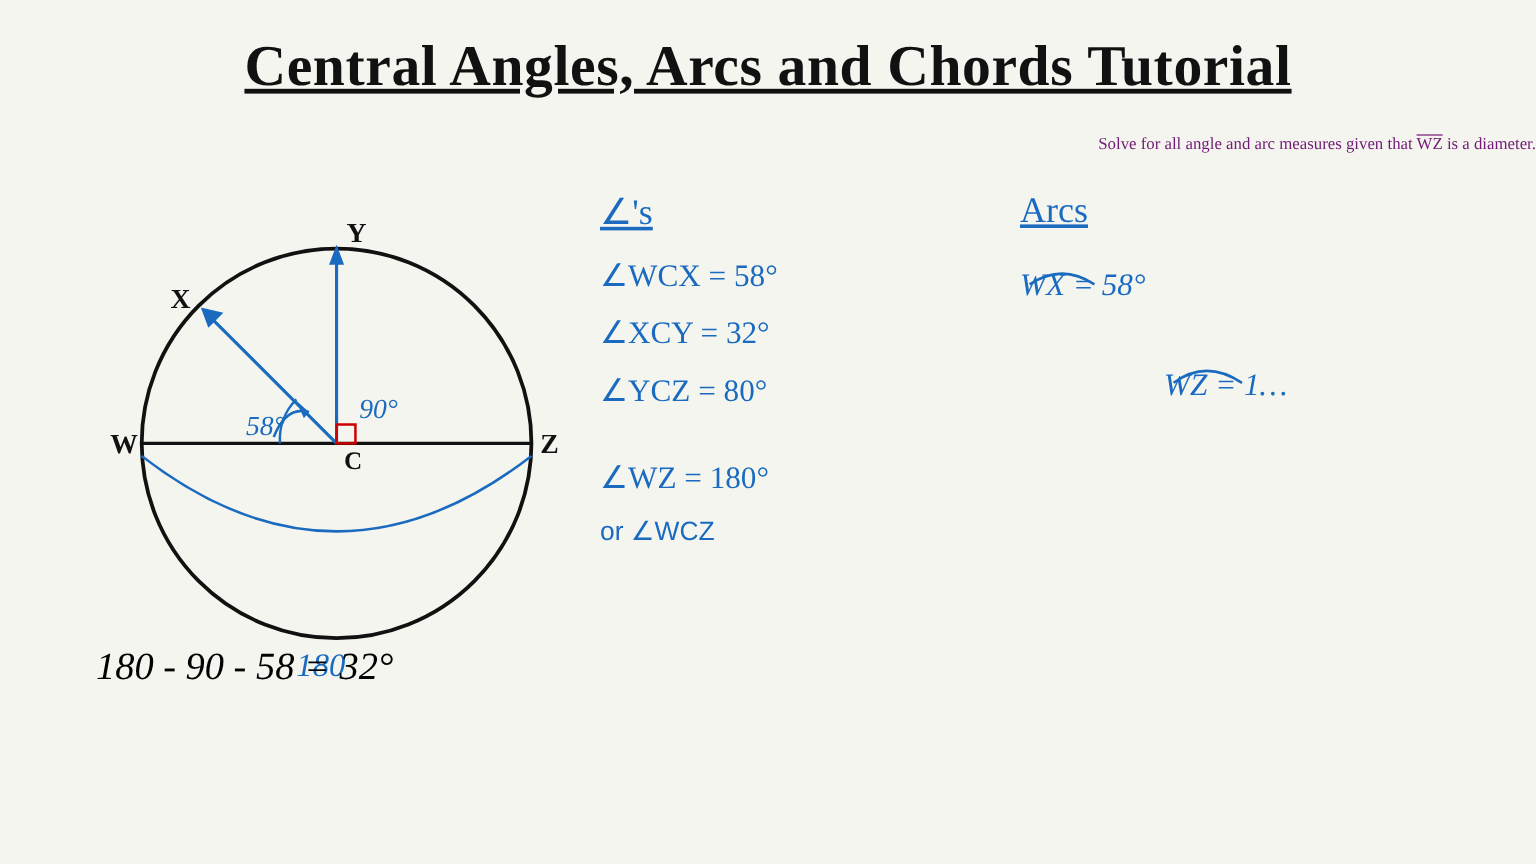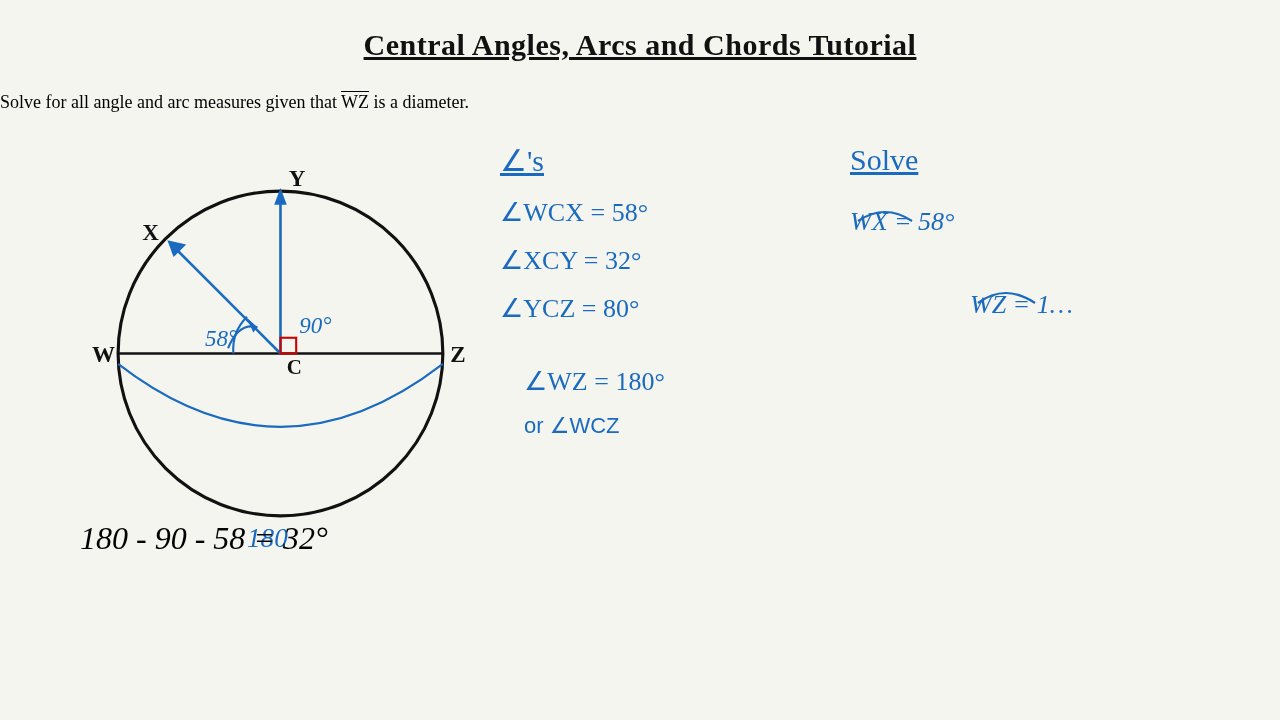--- a/index.html
+++ b/index.html
@@ -14,32 +14,32 @@
 
     .page-container {
       width: 1280px;
       height: 720px;
       background: #f5f5f0;
       position: relative;
     }
 
     .title {
       text-align: center;
-      font-size: 30px;
+      font-size: 48px;
       font-weight: bold;
       text-decoration: underline;
       padding-top: 28px;
       color: #111;
       letter-spacing: 0.5px;
     }
 
     .subtitle {
-      text-align: left;
-      font-size: 18px;
-      color: #000000;
+      text-align: right;
+      font-size: 14px;
+      color: #701a75;
       margin-top: 30px;
     }
 
     .subtitle span.overline {
       text-decoration: overline;
     }
 
     .main-content {
       display: flex;
       flex-direction: row;
@@ -167,29 +167,29 @@
       <div class="calc-text">180 - 90 - 58 = 32°</div>
     </div>
 
     <div class="angles-section">
       <div style="margin-top:20px;">
         <span class="section-header">∠'s</span>
       </div>
       <div class="math-line">∠WCX = 58°</div>
       <div class="math-line">∠XCY = 32°</div>
       <div class="math-line">∠YCZ = 80°</div>
-      <div style="margin-top: 40px; margin-left: 24px;">
+      <div style="margin-top: 40px;">
         <div class="math-line">∠WZ  = 180°</div>
         <div class="math-line-small">or ∠WCZ</div>
       </div>
     </div>
 
     <div class="arcs-section">
       <div style="margin-top:20px;">
-        <span class="section-header">Solve</span>
+        <span class="section-header">Arcs</span>
       </div>
 
       <div class="math-line">
         <svg width="160" height="40" viewBox="0 0 160 40" style="display:inline-block; vertical-align:middle;">
 
           <path d="M 8 26 Q 35 8 62 26" fill="none" stroke="#1a6bbf" stroke-width="2.2"></path>
           <text x="0" y="35" font-family="Comic Sans MS, cursive" font-size="26" fill="#1a6bbf" font-style="italic">WX = 58°</text>
         </svg>
       </div>
 

